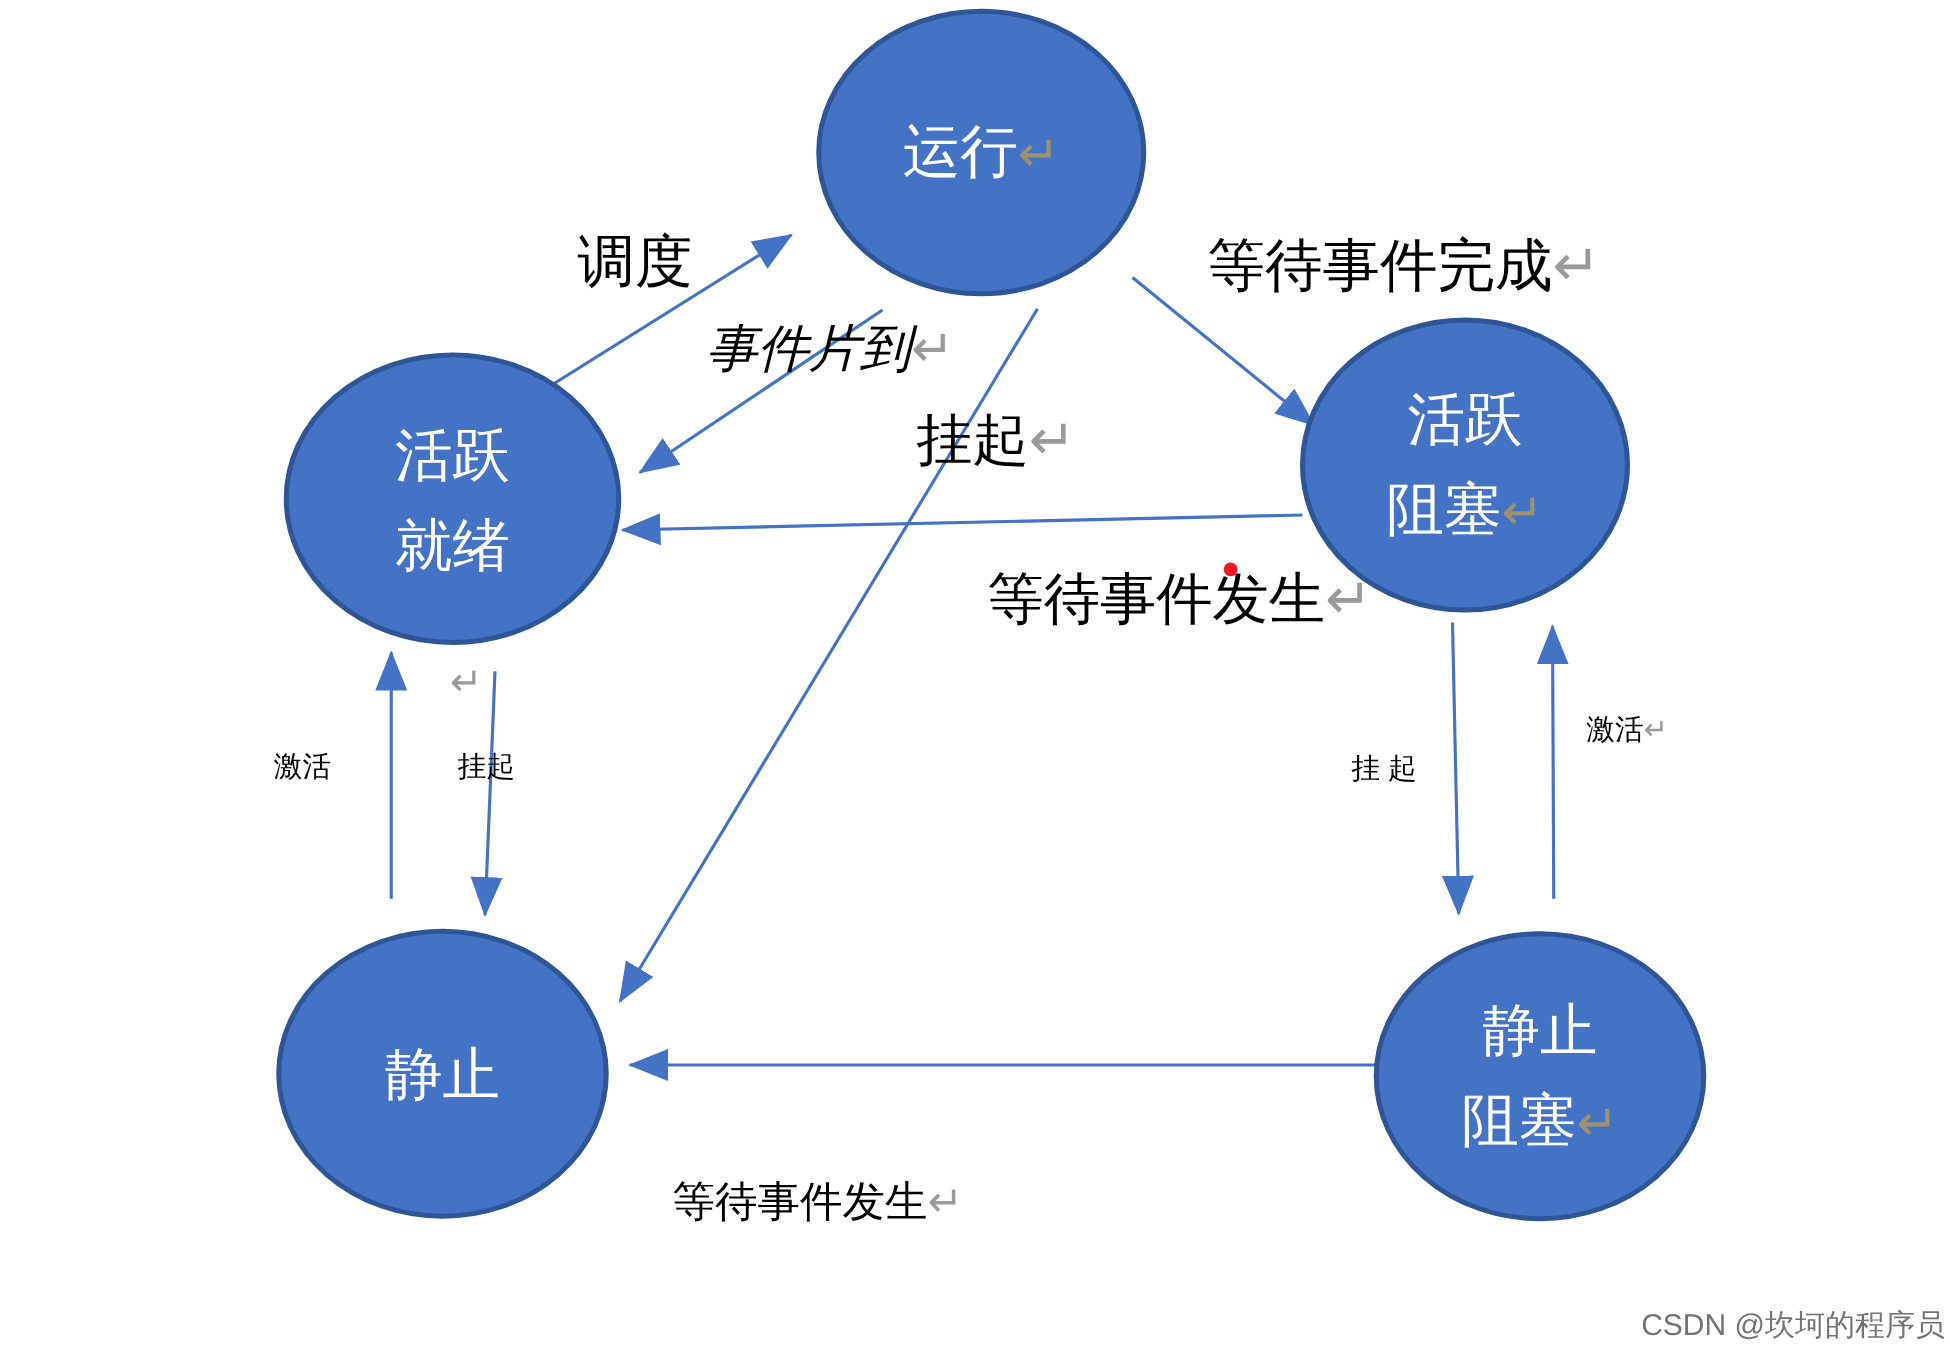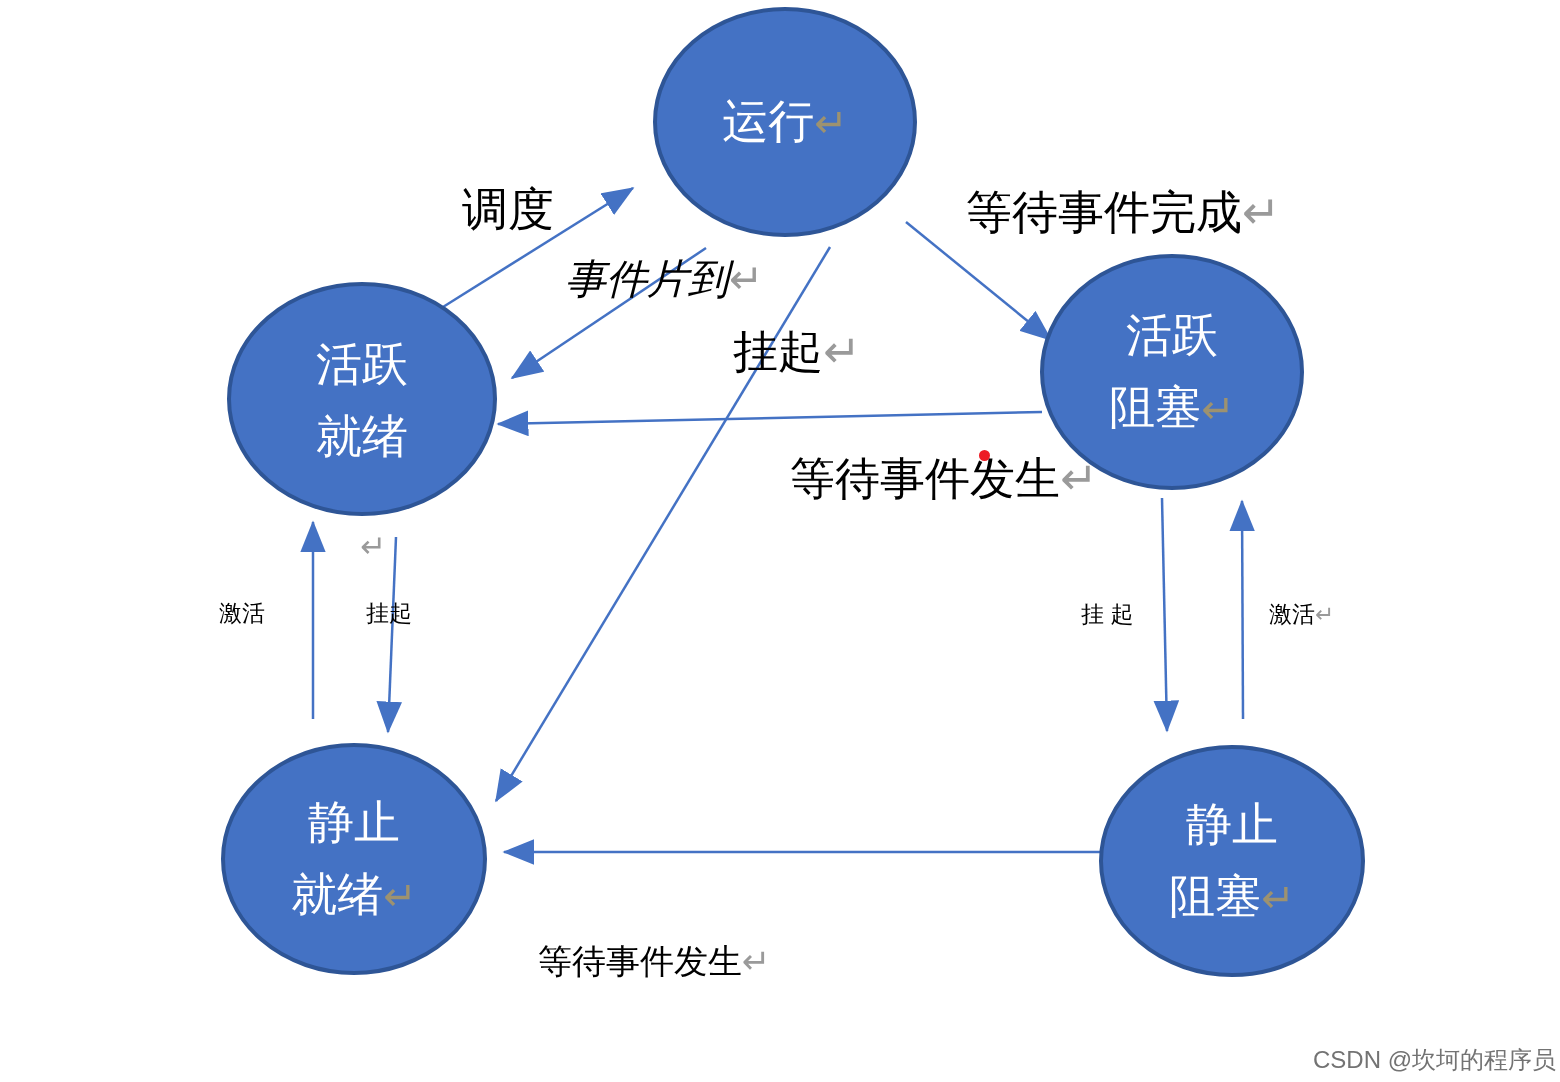--- a/index.html
+++ b/index.html
@@ -87,21 +87,20 @@
     <span class="nline">就绪</span>
   </div>
 
   <div class="node" style="left:1042px;top:257px;width:260px;height:230px;">
     <span class="nline">活跃</span>
     <span class="nline"><span>阻塞</span><span class="mark-node">↵</span></span>
   </div>
 
   <div class="node" style="left:223px;top:745px;width:262px;height:228px;">
     <span class="nline">静止</span>
-    <span class="nline"><span>就绪</span><span class="mark-node">↵</span></span>
   </div>
 
   <div class="node" style="left:1101px;top:747px;width:262px;height:228px;">
     <span class="nline">静止</span>
     <span class="nline"><span>阻塞</span><span class="mark-node">↵</span></span>
   </div>
 
   <div class="elabel fs-big" style="left:462px;top:179px;">调度</div>
 
   <div class="elabel fs-mid" style="left:565px;top:252px;"><span>事件片到</span><span class="mark-gray">↵</span></div>
@@ -112,21 +111,21 @@
 
   <div class="elabel" style="left:790px;top:449px;font-size:45px;"><span>等待事件发生</span><span class="mark-gray">↵</span></div>
   <div class="red-dot"></div>
 
   <div class="elabel fs-small" style="left:219px;top:598px;">激活</div>
 
   <div class="elabel fs-small" style="left:366px;top:598px;">挂起</div>
 
   <div class="elabel fs-small" style="left:1081px;top:599px;">挂 起</div>
 
-  <div class="elabel fs-small" style="left:1269px;top:599px;"><span>激活</span><span class="mark-gray">↵</span></div>
+  <div class="elabel fs-small" style="left:1269px;top:568px;"><span>激活</span><span class="mark-gray">↵</span></div>
 
   <div class="elabel" style="left:538px;top:939px;font-size:34px;"><span>等待事件发生</span><span class="mark-gray">↵</span></div>
 
   <div class="stray-mark">↵</div>
 
   <div class="watermark">CSDN @坎坷的程序员</div>
 
 </div>
 
 </body></html>

